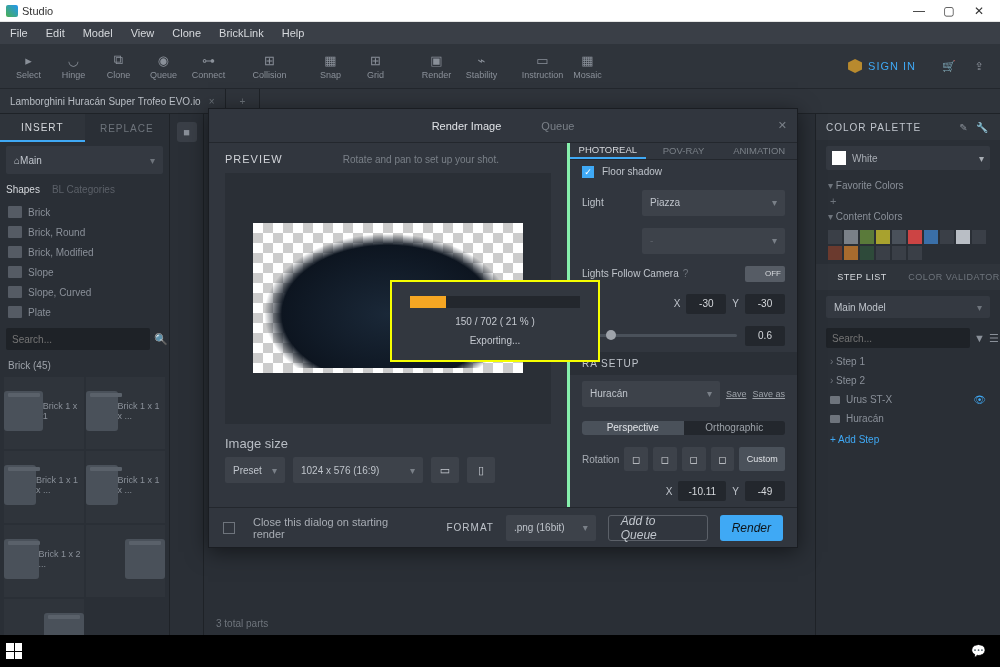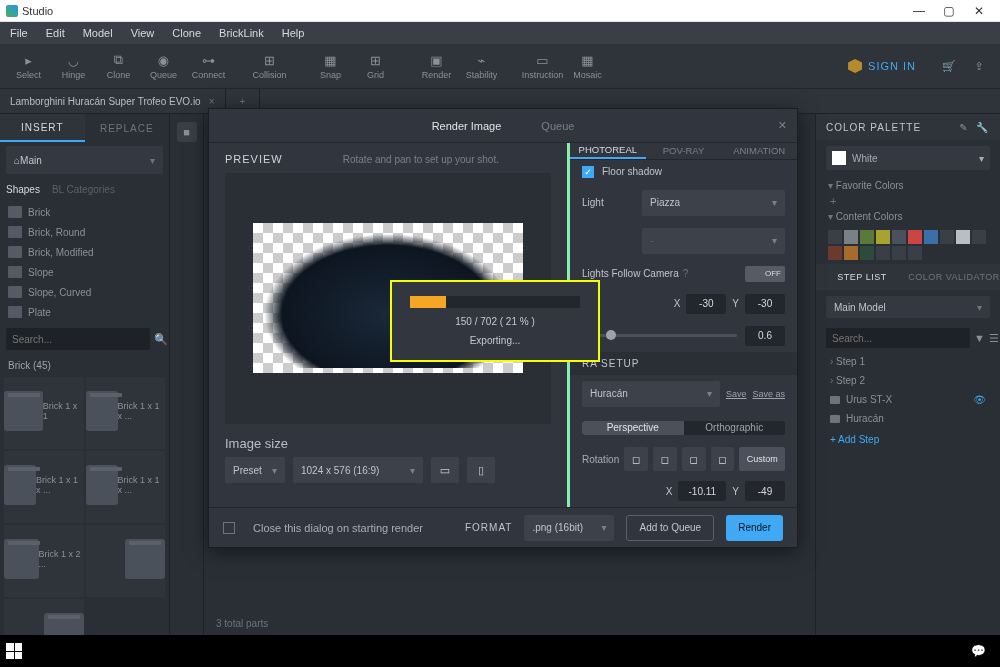--- a/index.html
+++ b/index.html
@@ -117,21 +117,21 @@
 .seg{ display:flex; margin:8px 12px; background:#23272d; border-radius:3px; overflow:hidden; height:26px;}
 .seg div{ flex:1; display:flex; align-items:center; justify-content:center; font-size:10px; color:#9ea3aa; cursor:pointer;}
 .seg .on{ background:#4a515a; color:#e0e3e7;}
 .rotrow{ display:flex; align-items:center; padding:4px 12px; gap:5px; font-size:10px;}
 .cubebtn{ width:24px;height:24px;background:#3d424a;border-radius:2px;display:flex;align-items:center;justify-content:center;color:#d6d9dd;}
 .custom{ width:46px;height:24px;background:#4a515a;display:flex;align-items:center;justify-content:center;font-size:9px;color:#e0e3e7;border-radius:2px;}
 
 .dlg-bot{ height:40px; border-top:1px solid #23272d; display:flex; align-items:center; padding:0 14px; gap:12px;}
 .chk2{ width:12px;height:12px;border:1px solid #6e747c;margin-right:6px;}
 .dlg-bot .sp{flex:1;}
-.btn{ height:26px; padding:0 12px; border-radius:3px; display:flex; align-items:center; font-size:10px; cursor:pointer;}
+.btn{ height:26px; padding:0 12px; border-radius:3px; display:flex; align-items:center; font-size:12px; cursor:pointer;font-style:italic;}
 .btn.ghost{ border:1px solid #5b6068; color:#c1c6cd;}
 .btn.primary{ background:#3fa9f5; color:#0e1419;}
 
 .export{ position:absolute; left:390px; top:280px; width:210px; height:82px; border:2px solid #f6ff00; background:#32373f; display:flex; flex-direction:column; align-items:center; justify-content:center; z-index:10;}
 .export .bar{ width:170px; height:12px; background:#23272d; position:relative;}
 .export .bar::after{content:"";position:absolute;left:0;top:0;height:100%;width:21%;background:#f5a623;}
 .export .txt{ font-size:10px; color:#c4c8cf; margin-top:8px;}
 
 .taskbar{ height:32px; background:#000; display:flex; align-items:center; padding:0 6px;}
 .taskbar .start{ width:16px;height:16px;display:grid;grid-template-columns:1fr 1fr;grid-template-rows:1fr 1fr;gap:1px;}

